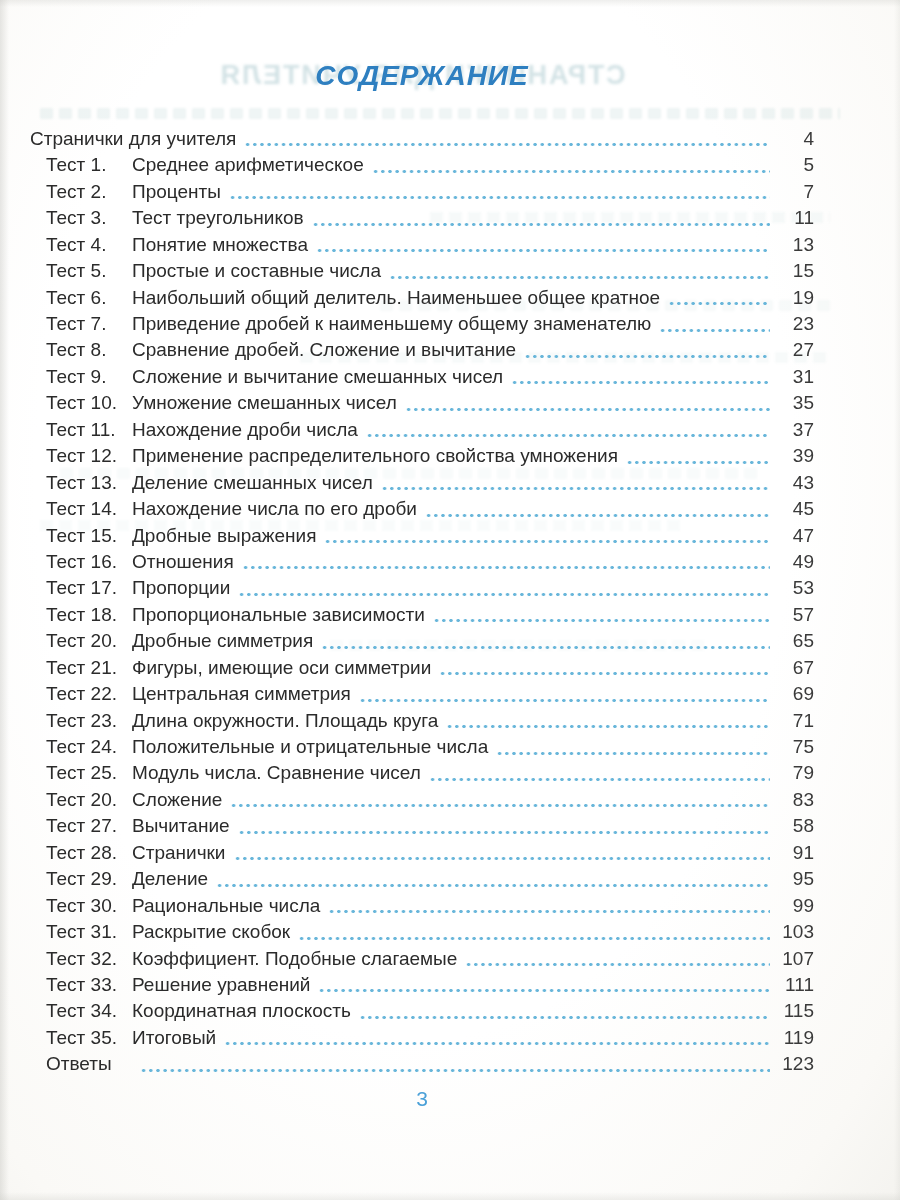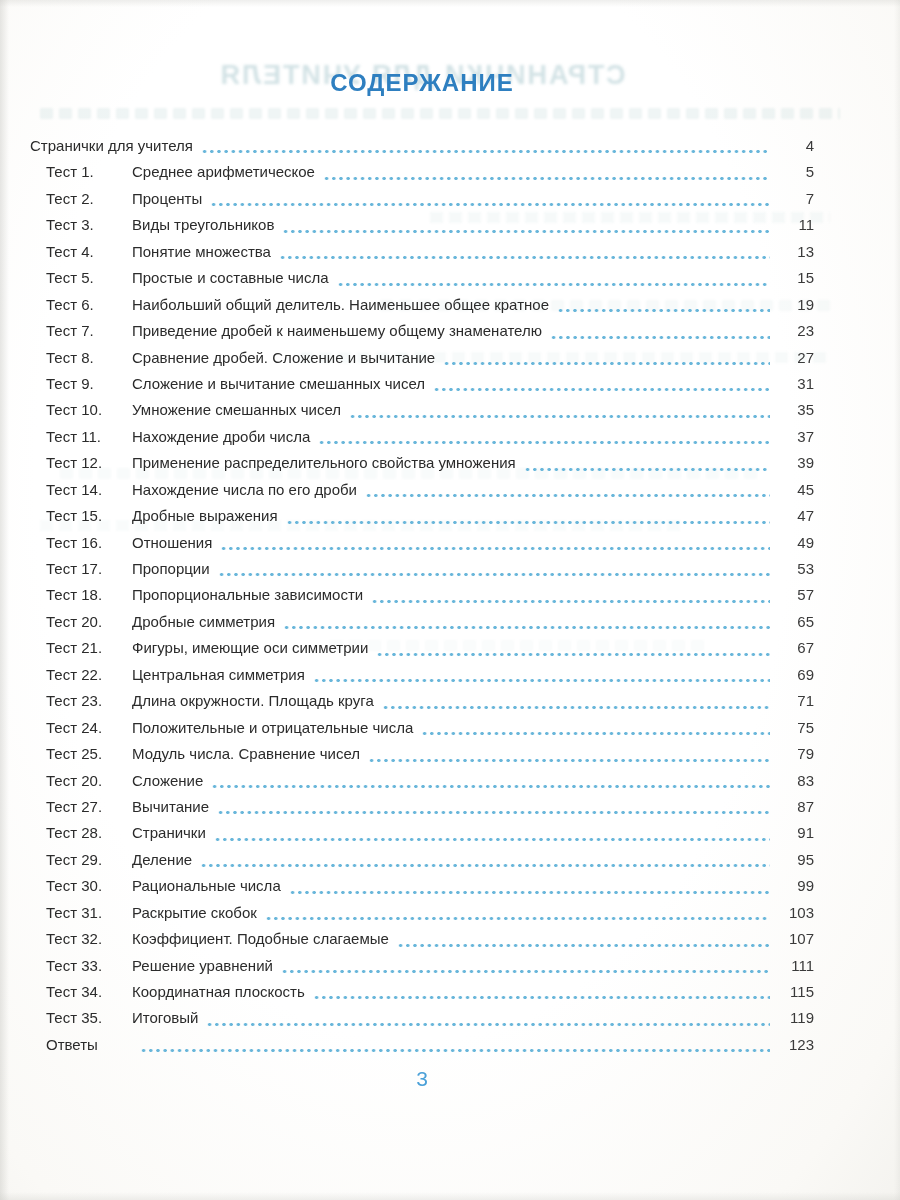--- a/index.html
+++ b/index.html
@@ -19,24 +19,24 @@
   .edge-top    { position:absolute; left:0; right:0; top:0; height:7px;
                  background: linear-gradient(180deg, rgba(200,200,195,.30), rgba(200,200,195,0)); }
   .edge-bottom { position:absolute; left:0; right:0; bottom:0; height:8px;
                  background: linear-gradient(0deg, rgba(200,200,195,.28), rgba(200,200,195,0)); }
   .edge-right  { position:absolute; right:0; top:0; bottom:0; width:6px;
                  background: linear-gradient(270deg, rgba(205,205,200,.22), rgba(205,205,200,0)); }
 
   .content { position: absolute; left: 30px; top: 56px; width: 784px; }
 
   .page-title {
-    margin: 7px; height: 40px; line-height: 40px;
+    margin: 0; height: 40px; line-height: 40px;
     text-align: center;
-    font-size: 24px; font-weight: 700; letter-spacing: 1px;
-    position: relative; z-index: 2;
+    font-size: 28px; font-weight: 700; letter-spacing: 1px;
+    position: relative; z-index: 2; font-style: italic;
   }
 
   
   .bleed-title {
     position: absolute; left: 0; right: 0; top: 4px;
     text-align: center;
     font-size: 27px; font-weight: 700; letter-spacing: 2px;
     color: rgba(105, 160, 168, 0.30);
     transform: scaleX(-1);
     filter: blur(1.6px);
@@ -49,24 +49,25 @@
       rgba(120,168,172,0.16) 0px, rgba(120,168,172,0.16) 13px,
       rgba(120,168,172,0) 13px, rgba(120,168,172,0) 19px);
     filter: blur(1.2px);
     pointer-events: none;
   }
 
   .toc { margin-top: 30px; position: relative; z-index: 2; }
   .toc-row {
     display: flex;
     height: 26.45px;
-    font-size: 15px;
+    font-size: 19px;
     line-height: 26.45px;
     color: #2b2b2b;
     white-space: nowrap;
+    align-items: flex-end;
   }
   .toc-label { flex: 0 0 86px; margin-left: 16px; }
   .toc-title { flex: 0 0 auto; }
   .dot-leader {
     flex: 1 1 auto;
     align-self: stretch;
     margin: 0 4px 0 8px;
     background-image: radial-gradient(circle, rgba(96,178,216,0.95) 1.35px, rgba(96,178,216,0) 1.9px);
     background-size: 7.2px 5px;
     background-repeat: repeat-x;
@@ -115,21 +116,21 @@
           <span class="toc-page">5</span>
         </div>
         <div class="toc-row">
           <span class="toc-label">Тест 2.</span>
           <span class="toc-title">Проценты</span>
           <span class="dot-leader"></span>
           <span class="toc-page">7</span>
         </div>
         <div class="toc-row">
           <span class="toc-label">Тест 3.</span>
-          <span class="toc-title">Виды треугольников</span>
+          <span class="toc-title">Тест треугольников</span>
           <span class="dot-leader"></span>
           <span class="toc-page">11</span>
         </div>
         <div class="toc-row">
           <span class="toc-label">Тест 4.</span>
           <span class="toc-title">Понятие множества</span>
           <span class="dot-leader"></span>
           <span class="toc-page">13</span>
         </div>
         <div class="toc-row">
@@ -174,20 +175,26 @@
           <span class="dot-leader"></span>
           <span class="toc-page">37</span>
         </div>
         <div class="toc-row">
           <span class="toc-label">Тест 12.</span>
           <span class="toc-title">Применение распределительного свойства умножения</span>
           <span class="dot-leader"></span>
           <span class="toc-page">39</span>
         </div>
         <div class="toc-row">
+          <span class="toc-label">Тест 13.</span>
+          <span class="toc-title">Деление смешанных чисел</span>
+          <span class="dot-leader"></span>
+          <span class="toc-page">43</span>
+        </div>
+        <div class="toc-row">
           <span class="toc-label">Тест 14.</span>
           <span class="toc-title">Нахождение числа по его дроби</span>
           <span class="dot-leader"></span>
           <span class="toc-page">45</span>
         </div>
         <div class="toc-row">
           <span class="toc-label">Тест 15.</span>
           <span class="toc-title">Дробные выражения</span>
           <span class="dot-leader"></span>
           <span class="toc-page">47</span>
@@ -249,21 +256,21 @@
         <div class="toc-row">
           <span class="toc-label">Тест 20.</span>
           <span class="toc-title">Сложение</span>
           <span class="dot-leader"></span>
           <span class="toc-page">83</span>
         </div>
         <div class="toc-row">
           <span class="toc-label">Тест 27.</span>
           <span class="toc-title">Вычитание</span>
           <span class="dot-leader"></span>
-          <span class="toc-page">87</span>
+          <span class="toc-page">58</span>
         </div>
         <div class="toc-row">
           <span class="toc-label">Тест 28.</span>
           <span class="toc-title">Странички</span>
           <span class="dot-leader"></span>
           <span class="toc-page">91</span>
         </div>
         <div class="toc-row">
           <span class="toc-label">Тест 29.</span>
           <span class="toc-title">Деление</span>

